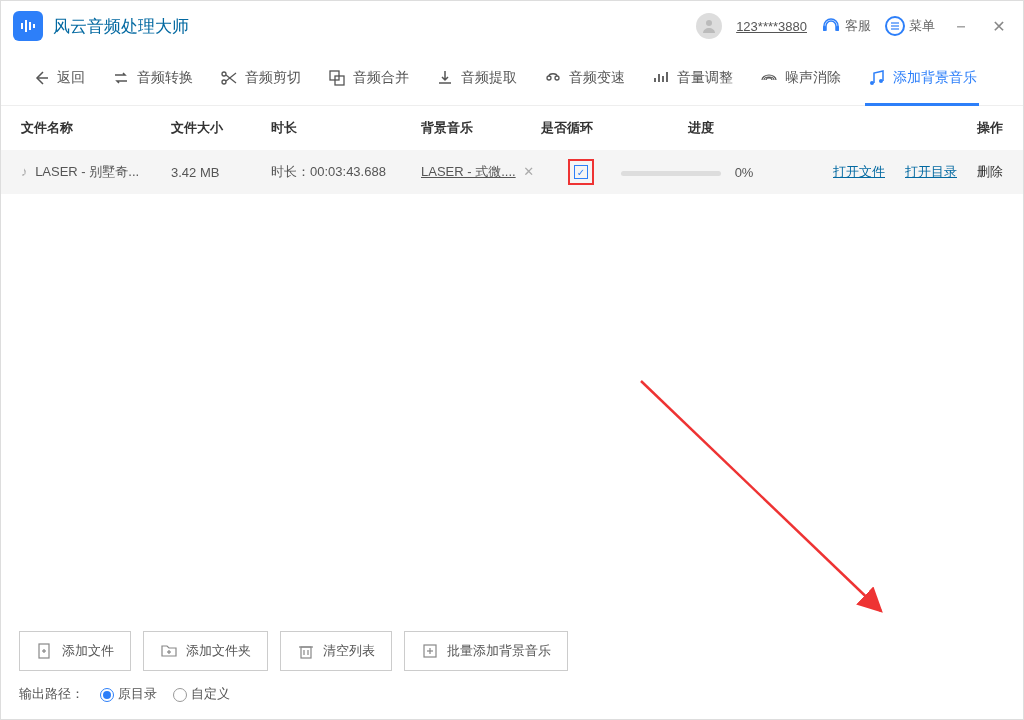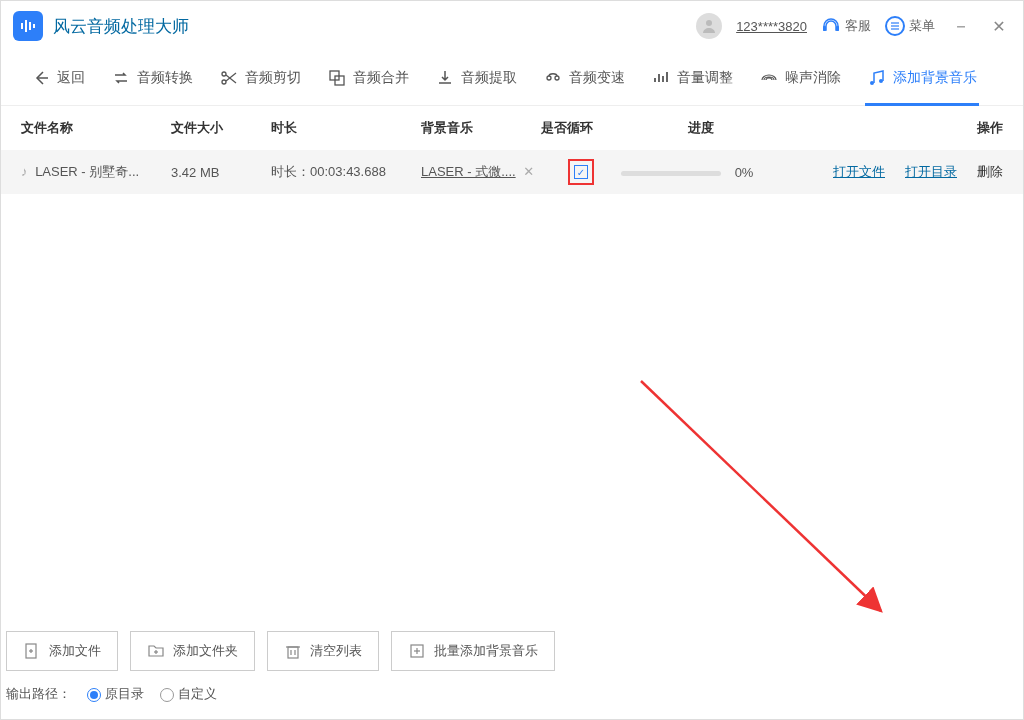--- a/index.html
+++ b/index.html
@@ -28,21 +28,21 @@
 .row { height: 44px; display: flex; align-items: center; padding: 0 20px; background: #f5f5f5; font-size: 13px; color: #555; }
 .file-icon { margin-right: 4px; color: #aaa; }
 .bgm-link { text-decoration: underline; color: #555; }
 .bgm-clear { margin-left: 4px; color: #aaa; cursor: pointer; }
 .loop-box { width: 26px; height: 26px; border: 2px solid #e33; display:flex; align-items:center; justify-content:center; margin: 0 auto; }
 .checkbox { width: 14px; height: 14px; border: 1px solid #2d7ff9; display:flex; align-items:center; justify-content:center; color:#2d7ff9; font-size:10px; }
 .progress-bar { width: 100px; height: 5px; background: #ddd; border-radius: 3px; display:inline-block; vertical-align: middle; margin-right: 10px; }
 .actions-group { display: flex; gap: 20px; justify-content: flex-end; }
 .action-link { text-decoration: underline; color: #0369a1; cursor: pointer; }
 .action-delete { color: #333; cursor: pointer; }
-.footer { position: absolute; bottom: 0; left: 0; right: 0; padding: 16px 5px; }
+.footer { position: absolute; bottom: 0; left: 0; right: 0; padding: 16px 18px; }
 .footer-row1 { display: flex; align-items: center; gap: 12px; margin-bottom: 14px; }
 .btn-outline { border: 1px solid #ccc; padding: 10px 16px; display: flex; align-items: center; gap: 8px; cursor: pointer; font-size: 13px; color: #555; background:#fff; }
 .btn-primary { background: #2d7ff9; color: #fff; padding: 14px 34px; display: flex; align-items: center; gap: 10px; cursor: pointer; font-size: 15px; border: 2px solid #e33; }
 .footer-spacer { flex: 1; }
 .footer-row2 { display: flex; align-items: center; gap: 16px; font-size: 13px; color: #555; }
 .radio { width: 14px; height: 14px; border-radius: 50%; border: 1px solid #999; display:inline-flex; align-items:center; justify-content:center; margin-right: 4px; vertical-align: middle; }
 .radio.checked { border-color: #2d7ff9; }
 .radio.checked::after { content:''; width:8px; height:8px; border-radius:50%; background:#2d7ff9; }
 .arrow-annotation { position: absolute; pointer-events: none; }
 svg { display:block; }
@@ -61,21 +61,21 @@
         </svg>
     </div>
     <div class="app-title">风云音频处理大师</div>
     <div class="titlebar-right">
       <div class="avatar">
           <svg width="16" height="16" viewBox="0 0 16 16">
             <circle cx="8" cy="5" r="3" fill="#bbb"></circle>
             <path d="M2 15c0-3 3-5 6-5s6 2 6 5" fill="#bbb"></path>
           </svg>
         </div>
-      <span class="account">123****3820</span>
+      <span class="account">123****3880</span>
       <span style="display:flex;align-items:center;gap:4px;">
         <svg width="20" height="20" viewBox="0 0 20 20">
             <path d="M3 10a7 7 0 0114 0v4h-2v-4a5 5 0 00-10 0v4H3v-4z" fill="none" stroke="#2d7ff9" stroke-width="1.5"></path>
             <rect x="2" y="10" width="3" height="5" rx="1" fill="#2d7ff9"></rect>
             <rect x="15" y="10" width="3" height="5" rx="1" fill="#2d7ff9"></rect>
           </svg>
         <span>客服</span>
       </span>
       <span style="display:flex;align-items:center;gap:4px;">
         <span class="circle-icon">

